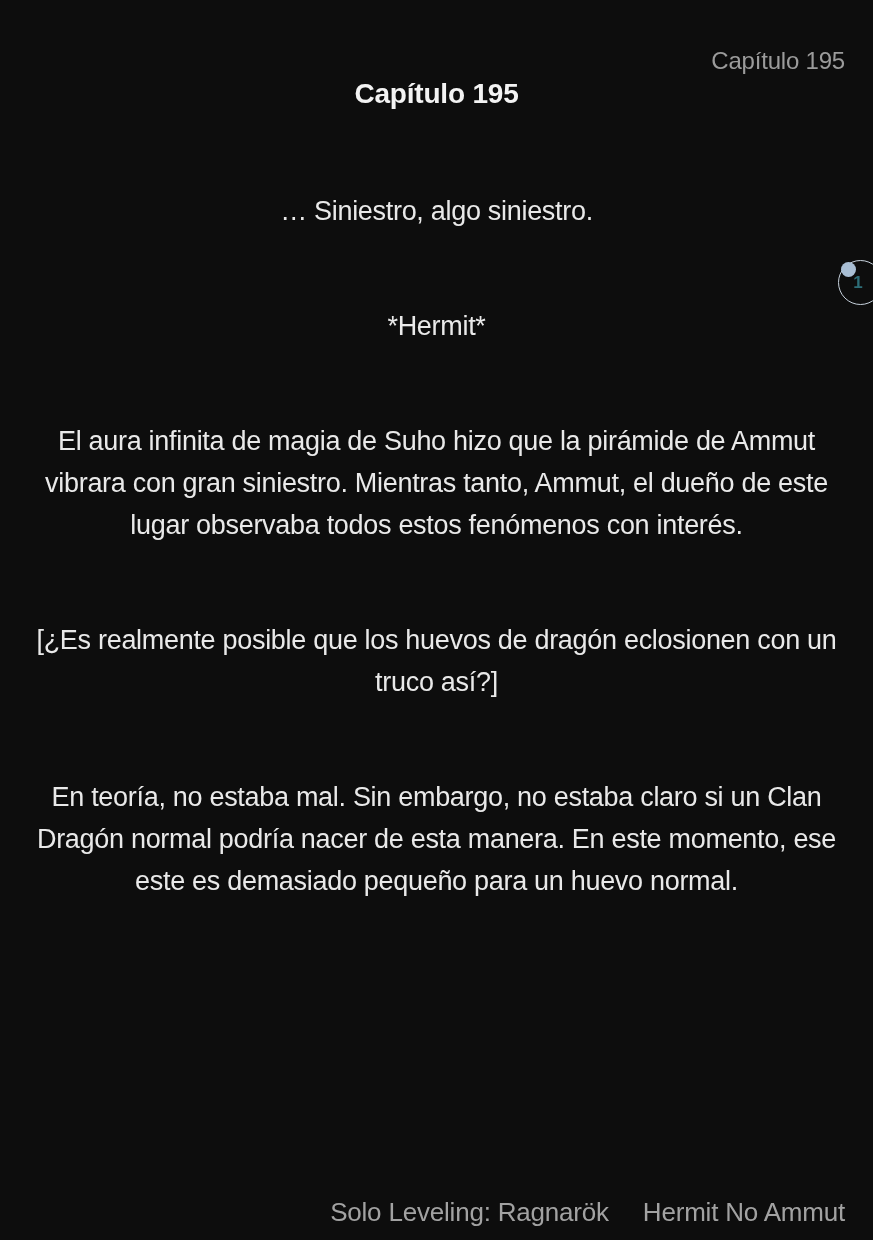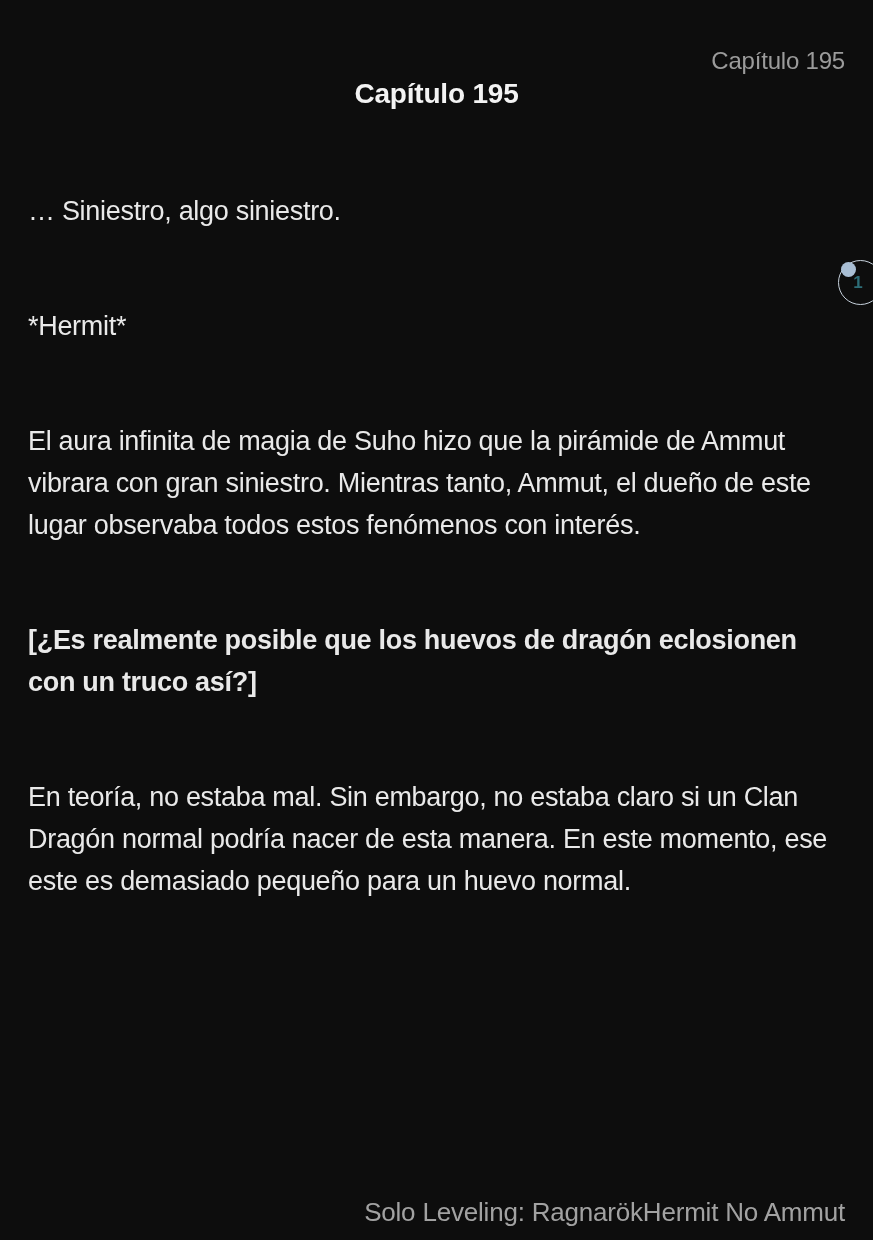--- a/index.html
+++ b/index.html
@@ -43,23 +43,24 @@
     padding: 0 28px;
     width: 817px;
     box-sizing: content-box;
   }
   .content p {
     margin: 0 0 73px 0;
     color: #e9e9e9;
     font-size: 27px;
     line-height: 42px;
     letter-spacing: -0.3px;
+    text-align: center;
   }
   .content p.bold {
-    font-weight: bold;
+    font-weight: normal;
   }
   .comment-marker {
     position: absolute;
     top: 244px;
     left: 838px;
     width: 48px;
     height: 48px;
     cursor: pointer;
   }
   .comment-circle {
@@ -90,20 +91,21 @@
     color: #2d6e78;
     font-size: 17px;
     font-weight: bold;
     line-height: 20px;
   }
   .footer {
     position: absolute;
     right: 28px;
     bottom: 30px;
     display: flex;
+    gap: 34px;
     color: #a2a2a2;
     font-size: 26px;
     line-height: 28px;
     letter-spacing: -0.2px;
   }
 </style>
 </head>
 <body>
 
 <div class="page">

